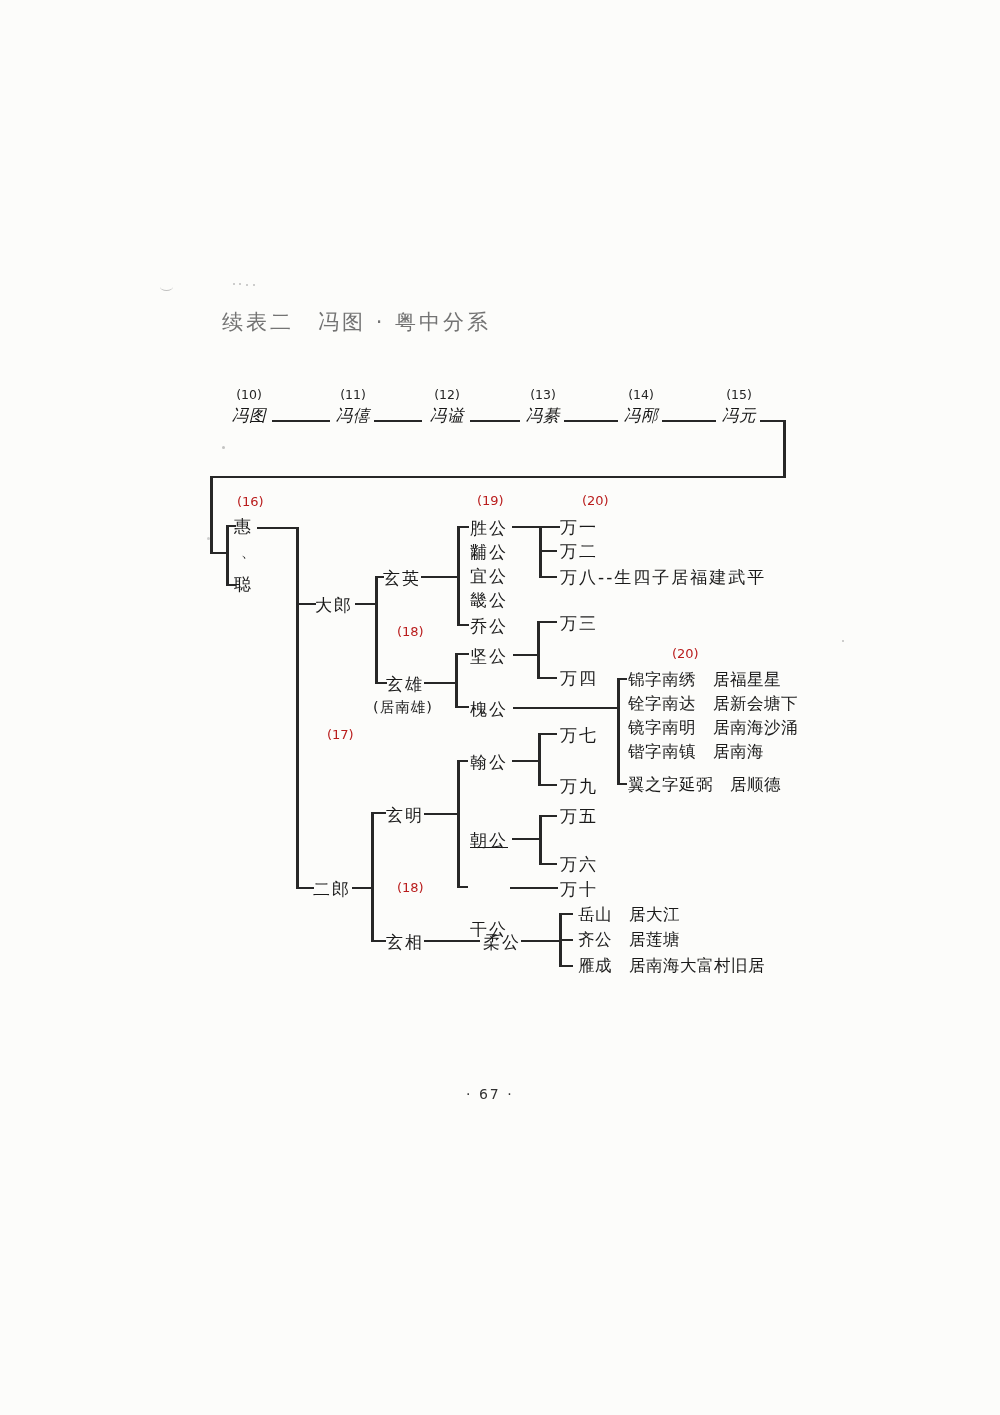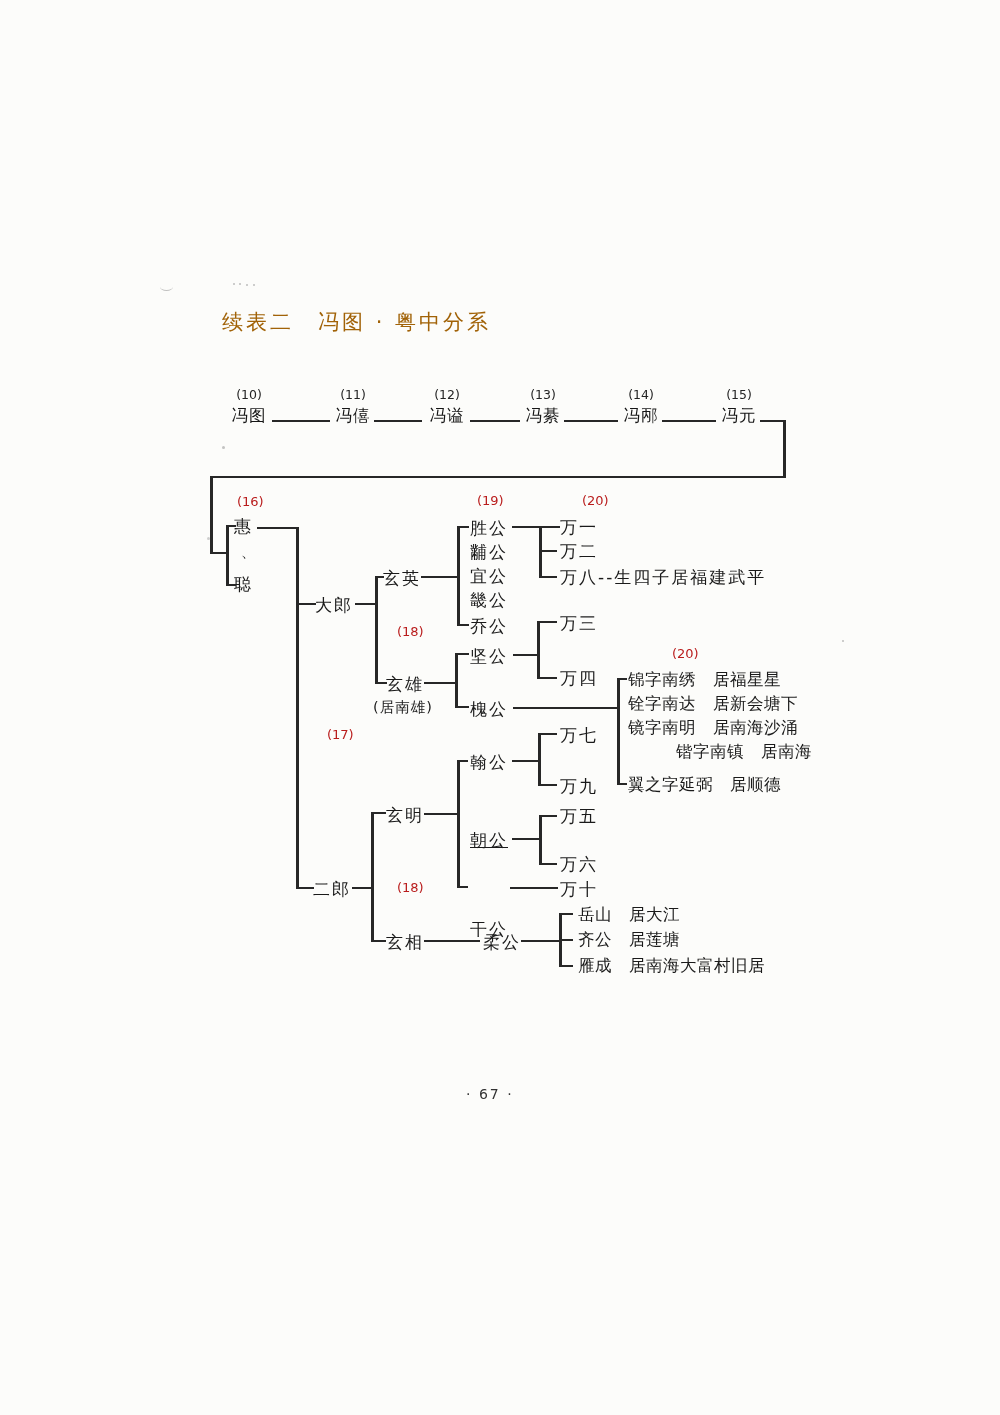--- a/index.html
+++ b/index.html
@@ -6,25 +6,25 @@
   .page{
     position:relative;width:1000px;height:1415px;margin:0 auto;
     background:#fcfcfa;overflow:hidden;
     font-family:"DejaVu Sans",sans-serif;color:#1a1a1a;
   }
   .t{position:absolute;white-space:nowrap;line-height:1.2;color:#1a1a1a;}
   .fs13{font-size:13px;color:#b91c1c;}
   .fs15{font-size:14.5px;letter-spacing:1px;}
   .fs16{font-size:16.5px;letter-spacing:0.5px;}
   .fs17{font-size:17px;letter-spacing:2px;}
-  .title{font-size:21px;letter-spacing:3px;font-weight:500;color:#a16207;}
+  .title{font-size:21px;letter-spacing:3px;font-weight:500;color:#737373;}
   .pagenum{font-size:14px;letter-spacing:2px;color:#333;}
   .chain-item{position:absolute;top:387px;width:46px;display:flex;flex-direction:column;align-items:center;gap:3px;}
   .chain-item .gen{font-size:12.5px;color:#242424;}
-  .chain-item .nm{font-size:16.5px;letter-spacing:1px;color:#151515;}
+  .chain-item .nm{font-size:16.5px;letter-spacing:1px;color:#151515;font-style:italic;}
   .ln{position:absolute;background:#272727;}
   .ln.h{height:2px;}
   .ln.v{width:3px;}
   .artifact{position:absolute;background:#8a8a8a;border-radius:50%;opacity:.55;}
   .arc{position:absolute;width:13px;height:7px;border-bottom:1.5px solid #9a9a9a;border-radius:50%;opacity:.6;background:none;}
 </style>
 </head>
 <body>
 
 <div class="page">
@@ -106,21 +106,21 @@
   <span class="t fs17" style="left:560px;top:668px;">万四</span>
   <span class="t fs17" style="left:560px;top:725px;">万七</span>
   <span class="t fs17" style="left:560px;top:776px;">万九</span>
   <span class="t fs17" style="left:560px;top:806px;">万五</span>
   <span class="t fs17" style="left:560px;top:854px;">万六</span>
   <span class="t fs17" style="left:560px;top:879px;">万十</span>
 
   <span class="t fs16" style="left:628px;top:670px;">锦字南绣　居福星星</span>
   <span class="t fs16" style="left:628px;top:694px;">铨字南达　居新会塘下</span>
   <span class="t fs16" style="left:628px;top:718px;">镜字南明　居南海沙涌</span>
-  <span class="t fs16" style="left:628px;top:742px;margin-left:48px;">锴字南镇　居南海</span>
+  <span class="t fs16" style="left:628px;top:742px;">锴字南镇　居南海</span>
   <span class="t fs16" style="left:628px;top:775px;">翼之字延弼　居顺德</span>
 
   <span class="t fs16" style="left:578px;top:905px;">岳山　居大江</span>
   <span class="t fs16" style="left:578px;top:930px;">齐公　居莲塘</span>
   <span class="t fs16" style="left:578px;top:956px;">雁成　居南海大富村旧居</span>
 
   <span class="t pagenum" style="left:466px;top:1086px;">· 67 ·</span>
 
   <div id="lines">
       <div class="ln h" style="left: 272px; top: 420px; width: 58px;"></div>

